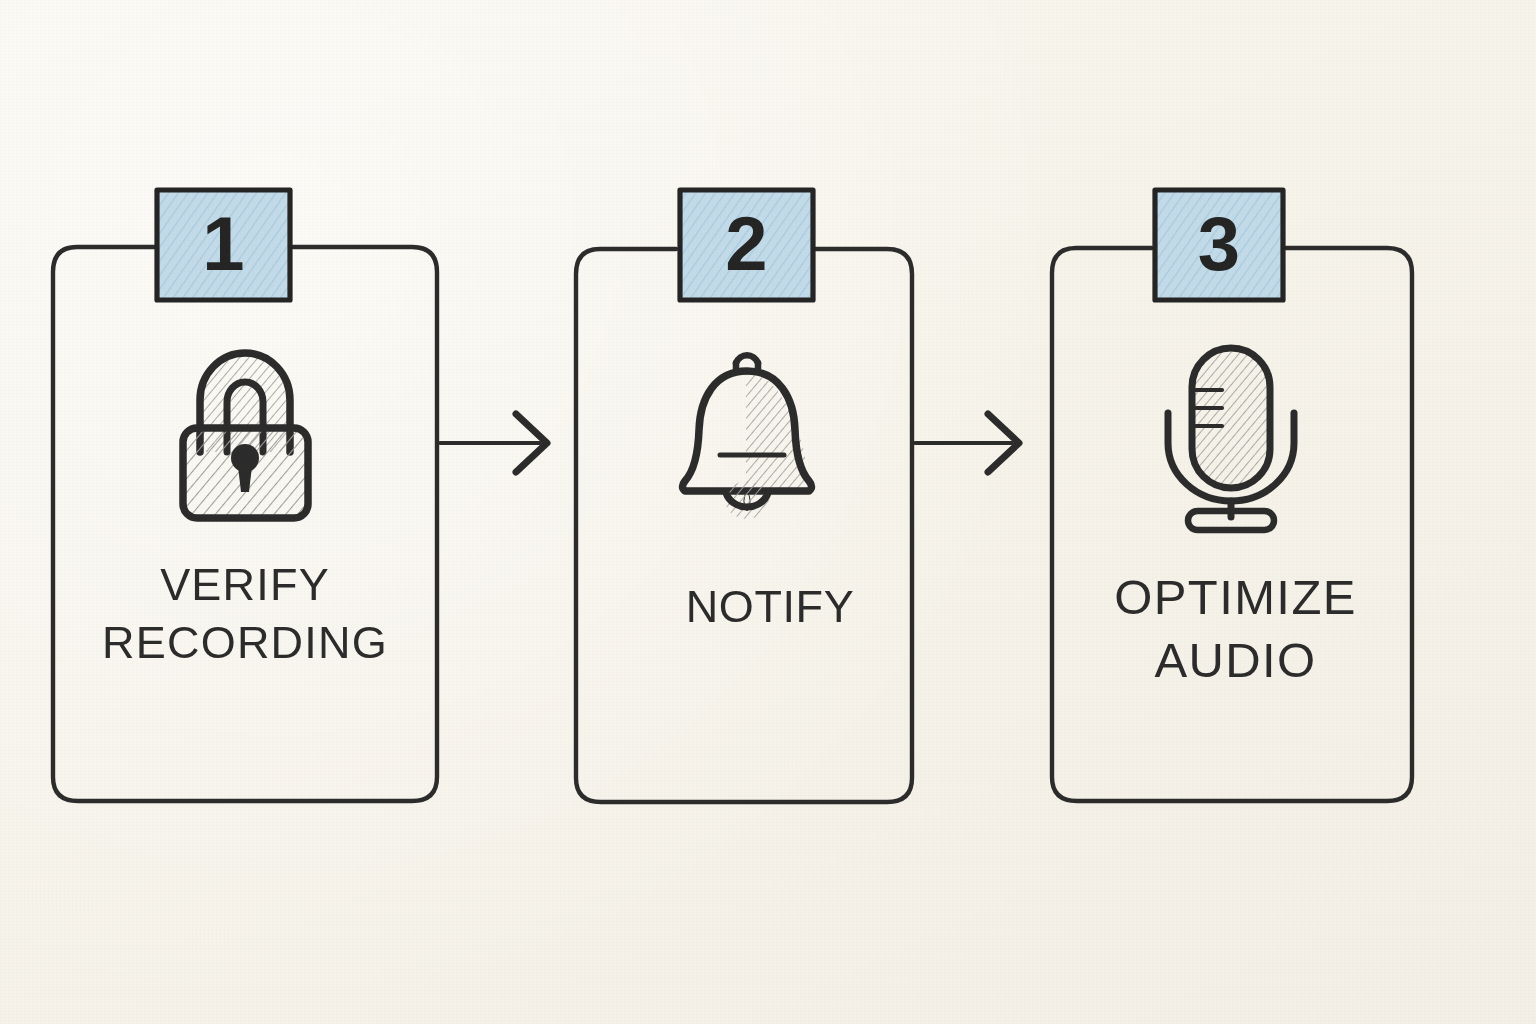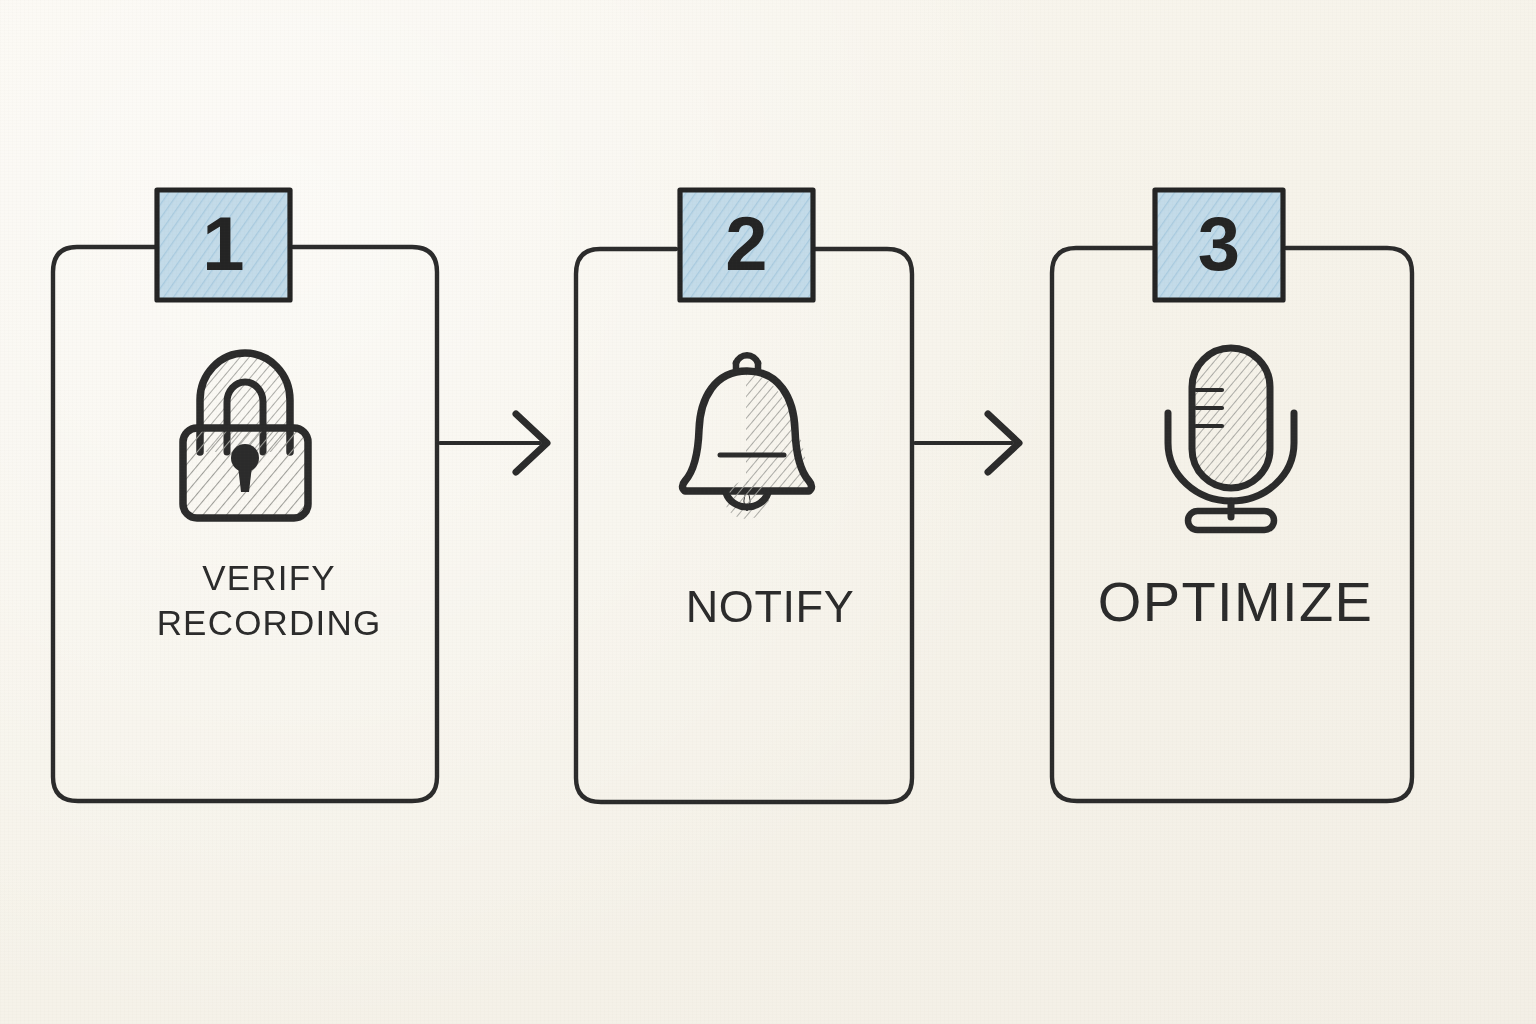--- a/index.html
+++ b/index.html
@@ -48,23 +48,23 @@
     color: #2b2b2b;
     font-family: "Liberation Sans", sans-serif;
     font-weight: 400;
     letter-spacing: 1.5px;
     line-height: 1.28;
     text-transform: uppercase;
     user-select: none;
   }
   .step-text .ln { display: block; white-space: nowrap; }
 
-  #t1 { left: 52px;  top: 556px; width: 386px; font-size: 35px; letter-spacing: 1.2px; padding-left: 24px; }
+  #t1 { left: 52px;  top: 556px; width: 386px; font-size: 45px; letter-spacing: 1.2px; }
   #t2 { left: 575px; top: 578px; width: 390px; font-size: 45px; letter-spacing: 0.6px; }
-  #t3 { left: 1058px;top: 566px; width: 355px; font-size: 56px; letter-spacing: 1.4px; }
+  #t3 { left: 1058px;top: 566px; width: 355px; font-size: 49px; letter-spacing: 1.4px; }
 
   .badge-num {
     position: absolute;
     color: #242424;
     font-family: "Liberation Sans", sans-serif;
     font-weight: 700;
     font-size: 76px;
     text-align: center;
     user-select: none;
     line-height: 1;
@@ -218,16 +218,17 @@
     <span class="ln">VERIFY</span>
     <span class="ln">RECORDING</span>
   </div>
 
   <div class="step-text" id="t2">
     <span class="ln">NOTIFY</span>
   </div>
 
   <div class="step-text" id="t3">
     <span class="ln">OPTIMIZE</span>
+    <span class="ln">AUDIO</span>
   </div>
 
   <div id="grain"></div>
 </div>
 
 </body></html>

